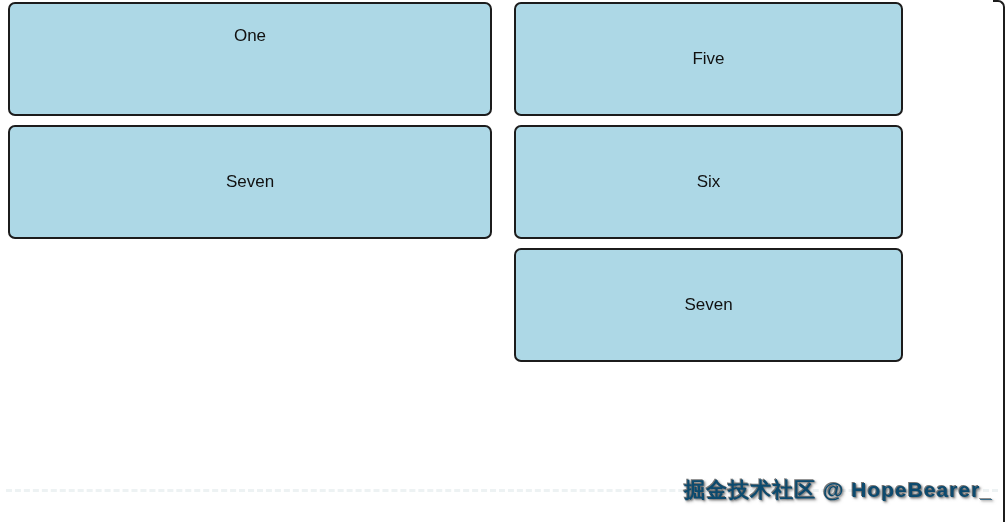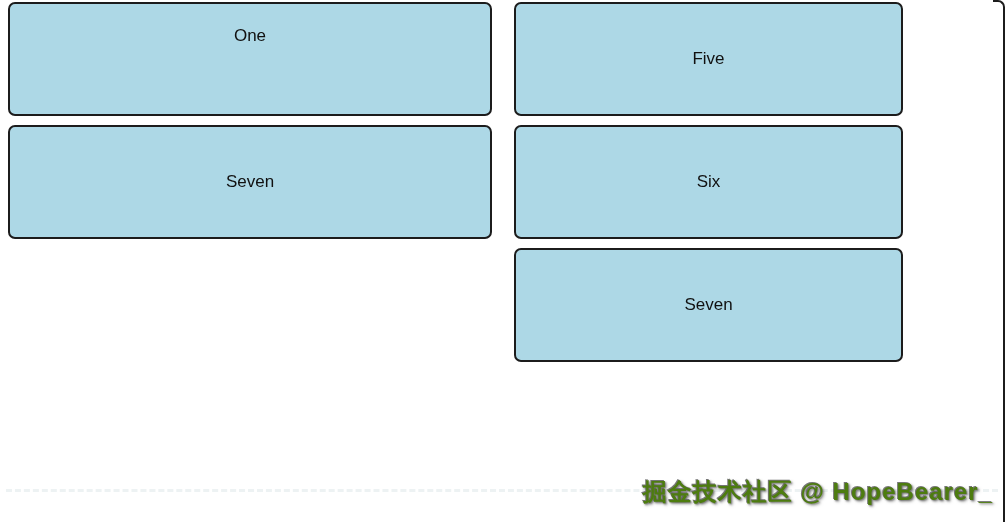--- a/index.html
+++ b/index.html
@@ -61,25 +61,25 @@
     left: 6px;
     top: 489px;
     width: 992px;
     height: 0;
     border-top: 3px dashed rgba(185, 203, 207, 0.25);
   }
   .watermark {
     position: absolute;
     right: 15px;
     top: 476px;
-    font-size: 24px;
+    font-size: 21px;
     font-weight: bold;
     letter-spacing: 1px;
     white-space: nowrap;
-    color: #4d7c0f;
+    color: #0c4a6e;
     text-shadow:
       -1px -1px 0 rgba(95, 95, 95, 0.85),
        1px  1px 2px rgba(75, 75, 75, 0.75),
        2px  2px 3px rgba(130, 130, 130, 0.5);
   }
 </style>
 </head>
 <body style="--bg: #ffffff; --box-fill: #add8e6; --box-border: #1c1c1c; --box-text: #111111; --frame: #1c1c1c;">
 
 <div class="frame-corner"></div>

